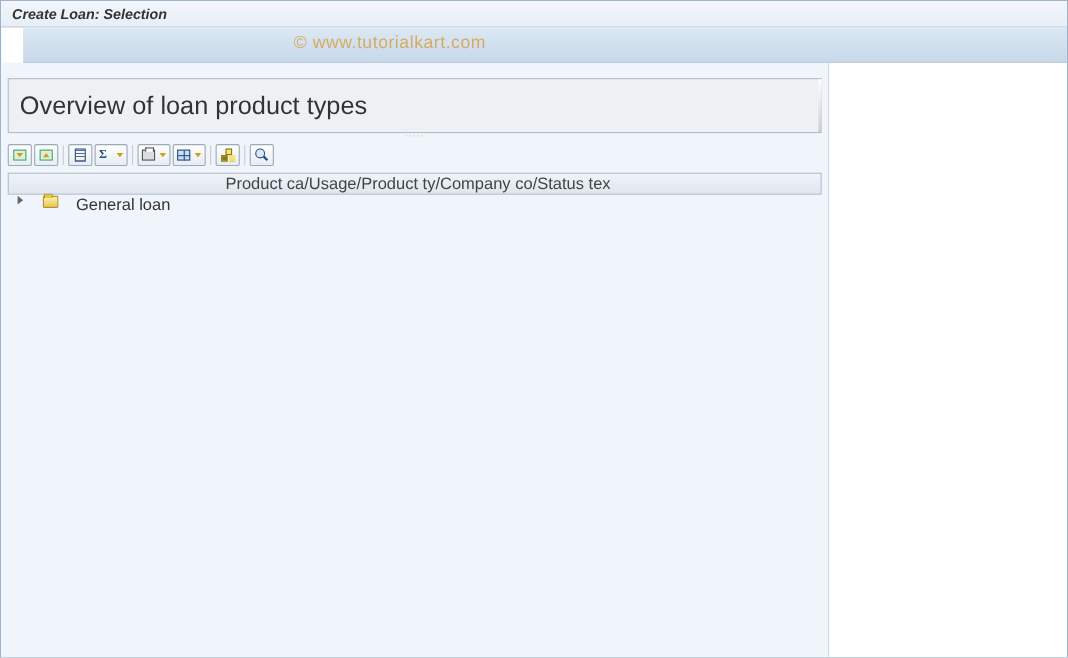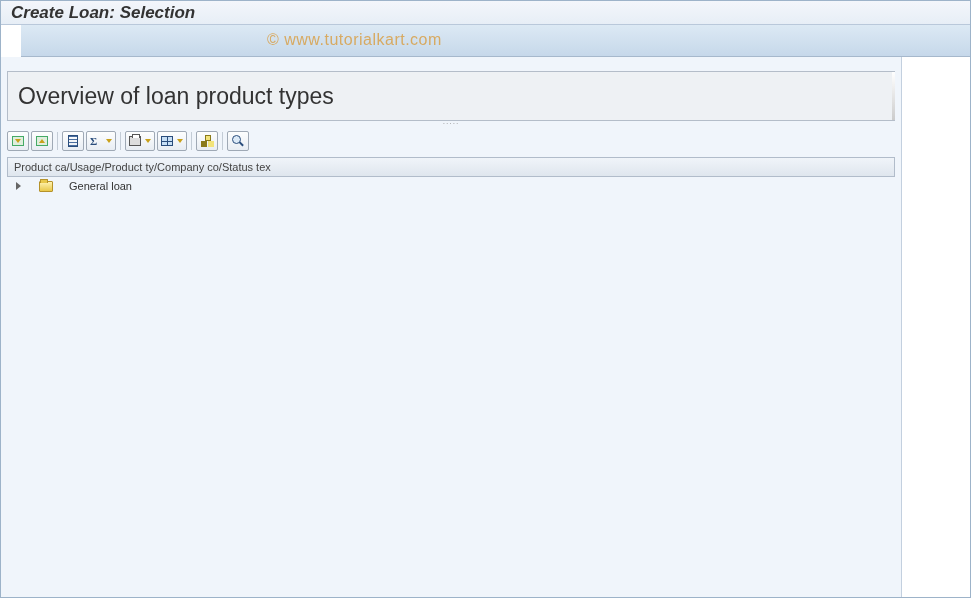--- a/index.html
+++ b/index.html
@@ -21,21 +21,21 @@
     }
     .title-bar {
       height: 24px;
       background: linear-gradient(#f3f6fb, #e7eef6);
       border-bottom: 1px solid #b9c8da;
       display: flex;
       align-items: center;
       padding-left: 10px;
       font-style: italic;
       font-weight: bold;
-      font-size: 17px;
+      font-size: 13px;
       color: #333;
     }
     .menu-bar {
       height: 32px;
       background: linear-gradient(#dce9f4, #c6d8ea);
       border-bottom: 1px solid #a6b8cc;
       position: relative;
       margin-left: 20px;
     }
     .watermark {
@@ -47,21 +47,21 @@
       font-weight: normal;
       letter-spacing: 0.5px;
       opacity: 0.85;
     }
     .content-area {
       display: flex;
       height: calc(598px - 24px - 32px - 2px);
       background: #fff;
     }
     .left-pane {
-      width: 901px;
+      width: 753px;
       background: #f0f5fb;
       border-right: 1px solid #c3d0df;
       display: flex;
       flex-direction: column;
     }
     .right-pane {
       flex: 1;
       background: #fff;
     }
     .spacer-top {
@@ -137,30 +137,30 @@
       margin: 0 2px;
     }
     .column-header-row {
       margin: 4px 6px 0 6px;
       height: 20px;
       background: linear-gradient(#f0f4f9, #dfe6ee);
       border: 1px solid #b1bcca;
       display: flex;
       align-items: center;
       padding-left: 6px;
-      font-size: 11px;
+      font-size: 15px;
       color: #444;
+      justify-content: center;
     }
     .tree-row {
       margin: 0 6px 0 6px;
       height: 18px;
       display: flex;
-      align-items: center;
       padding-left: 8px;
-      font-size: 11px;
+      font-size: 15px;
       color: #333;
       gap: 16px;
       border: 1px solid transparent;
     }
     .tree-arrow {
       width: 0;
       height: 0;
       border-top: 4px solid transparent;
       border-bottom: 4px solid transparent;
       border-left: 5px solid #666;

